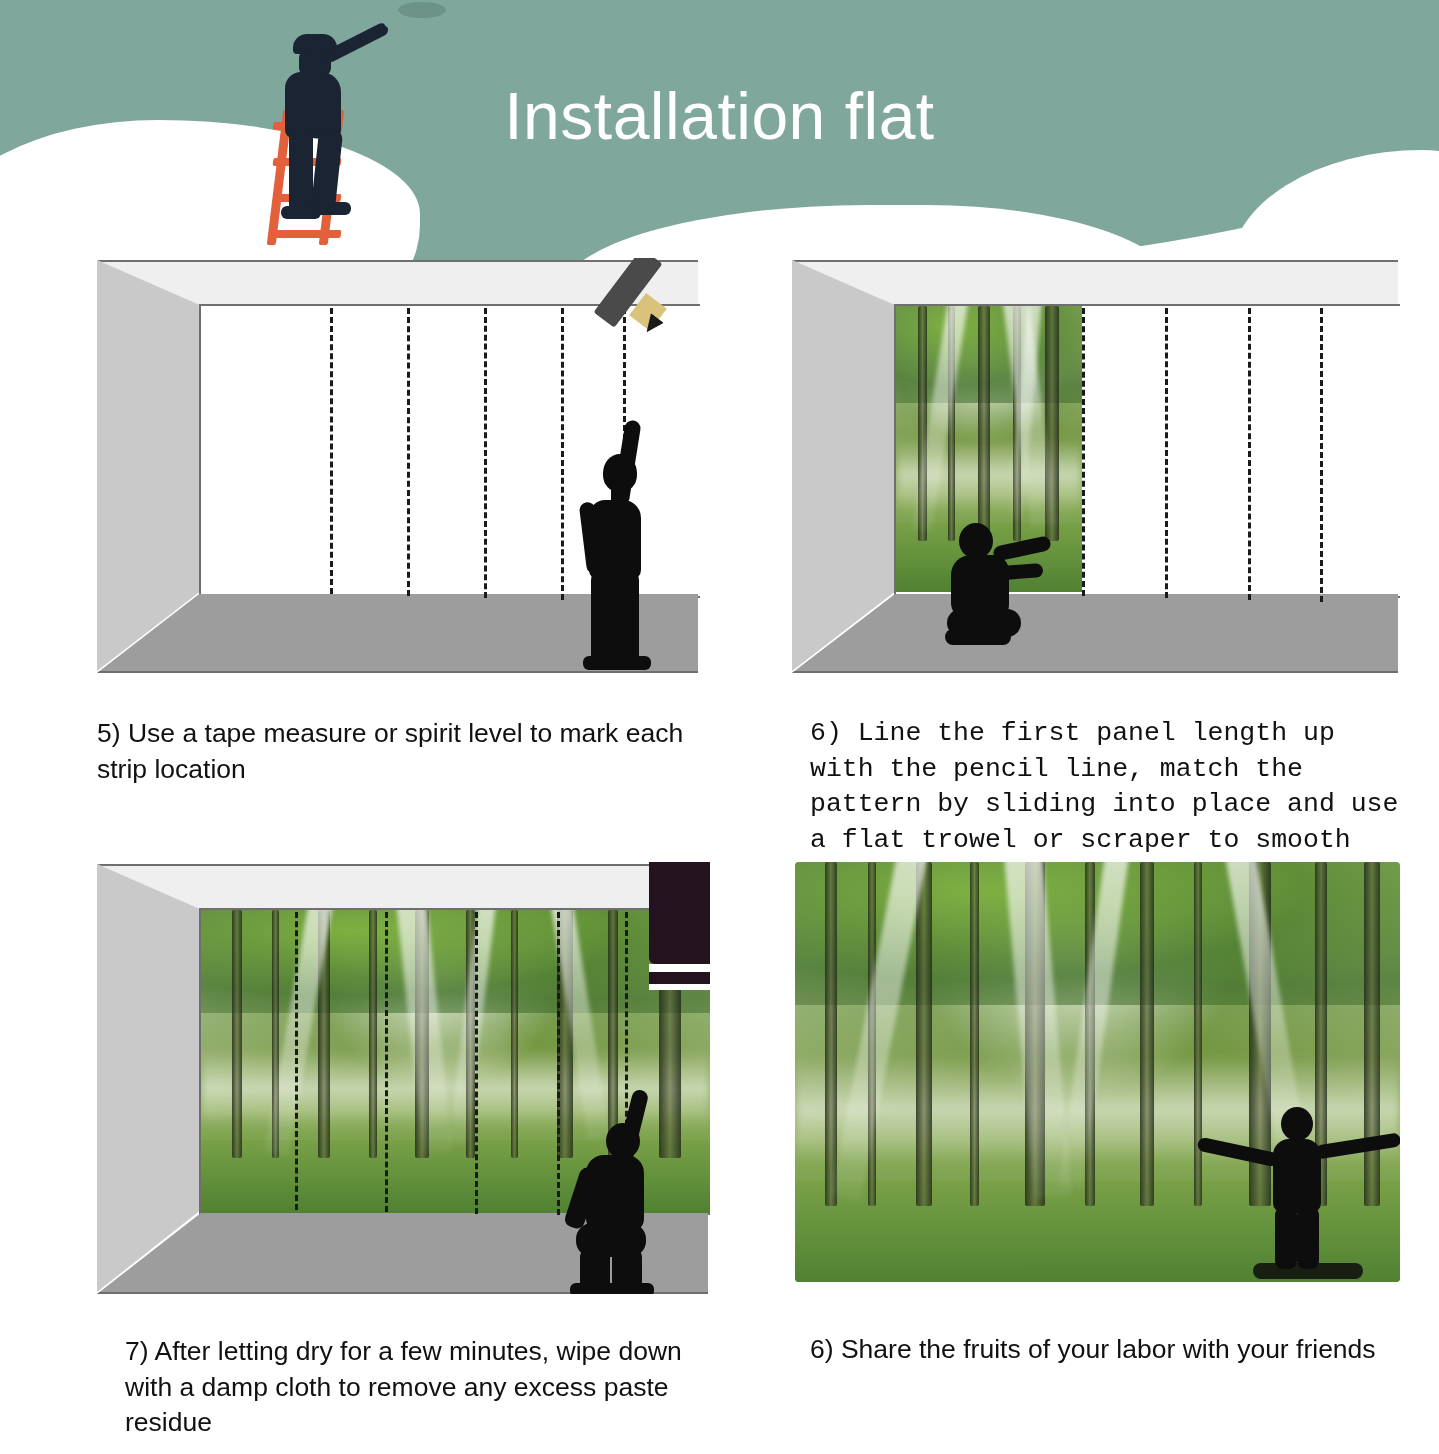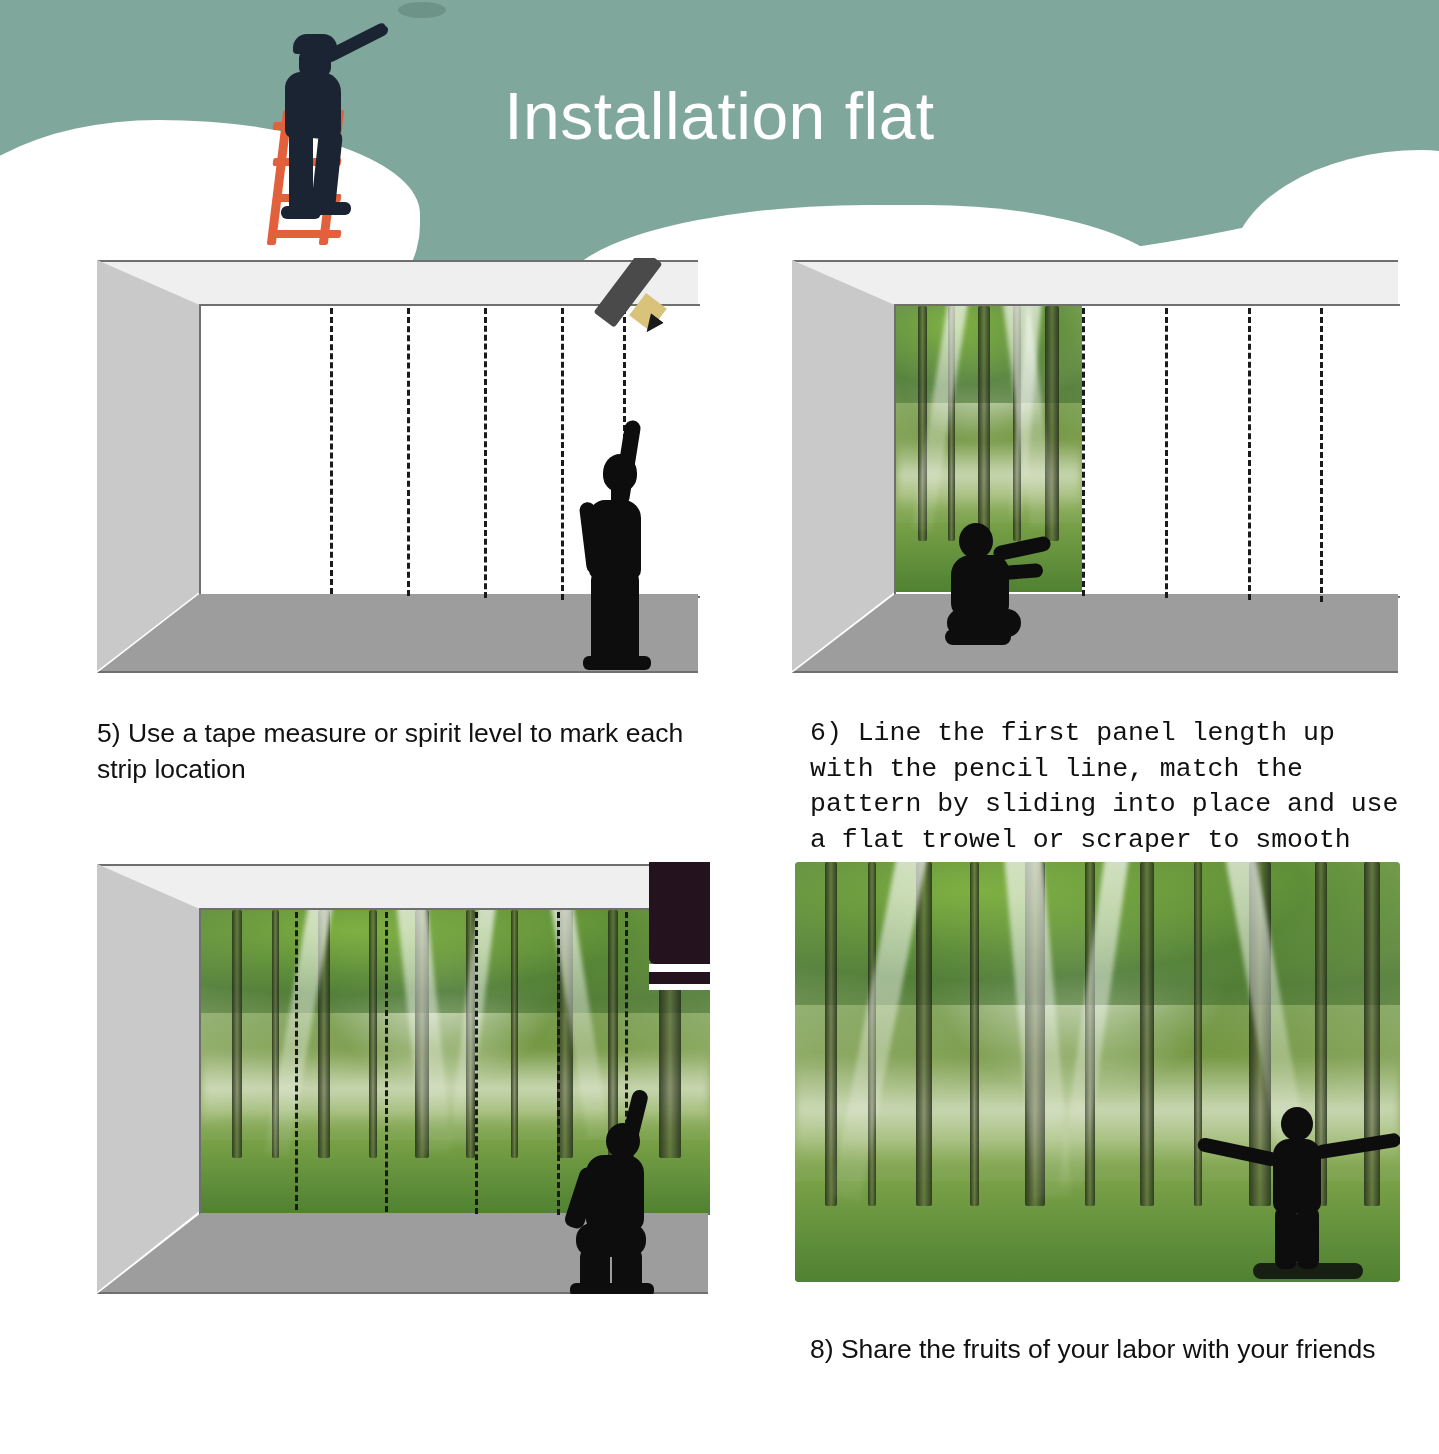--- a/index.html
+++ b/index.html
@@ -284,20 +284,21 @@
         <div class="silhouette" style="left:74px;top:-8px;width:16px;height:80px;border-radius:8px;transform:rotate(14deg);"></div>
         <div class="silhouette" style="left:22px;top:70px;width:20px;height:62px;border-radius:8px;transform:rotate(18deg);"></div>
         <div class="silhouette" style="left:26px;top:126px;width:70px;height:34px;border-radius:16px;"></div>
         <div class="silhouette" style="left:30px;top:152px;width:30px;height:42px;border-radius:8px;"></div>
         <div class="silhouette" style="left:62px;top:152px;width:30px;height:42px;border-radius:8px;"></div>
         <div class="silhouette" style="left:20px;top:186px;width:48px;height:14px;border-radius:6px;"></div>
         <div class="silhouette" style="left:56px;top:186px;width:48px;height:14px;border-radius:6px;"></div>
       </div>
     </div>
   </div>
+  <div class="caption" style="left:30px;top:472px;width:580px;">7)  After letting dry for a few minutes, wipe down with a damp cloth to remove any excess paste residue</div>
 </div>
 
 <div class="panel" style="left:795px;top:862px;width:610px;height:430px;">
   <div class="forest" style="left:0;top:0;width:605px;height:420px;border-radius:4px;">
     <div class="canopy"></div>
     <div class="ground"></div>
     <div class="mist"></div>
     <div class="trunk" style="left:5%;width:12px;"></div>
     <div class="trunk" style="left:12%;width:8px;"></div>
     <div class="trunk" style="left:20%;width:16px;"></div>
@@ -317,14 +318,14 @@
     <div style="position:absolute;left:400px;top:225px;width:210px;height:195px;">
       <div class="silhouette" style="left:86px;top:20px;width:32px;height:34px;border-radius:50%;"></div>
       <div class="silhouette" style="left:78px;top:52px;width:48px;height:74px;border-radius:16px 16px 10px 10px;"></div>
       <div class="silhouette" style="left:2px;top:58px;width:82px;height:14px;border-radius:7px;transform:rotate(12deg);"></div>
       <div class="silhouette" style="left:120px;top:52px;width:86px;height:14px;border-radius:7px;transform:rotate(-9deg);"></div>
       <div class="silhouette" style="left:80px;top:120px;width:22px;height:62px;border-radius:8px;"></div>
       <div class="silhouette" style="left:102px;top:120px;width:22px;height:62px;border-radius:8px;"></div>
       <div class="silhouette" style="left:58px;top:176px;width:110px;height:16px;border-radius:8px;opacity:0.85;"></div>
     </div>
   </div>
-  <div class="caption" style="left:15px;top:470px;width:610px;">8)  Share the fruits of your labor with your friends</div>
+  <div class="caption" style="left:15px;top:470px;width:610px;">6)  Share the fruits of your labor with your friends</div>
 </div>
 
 </body></html>

